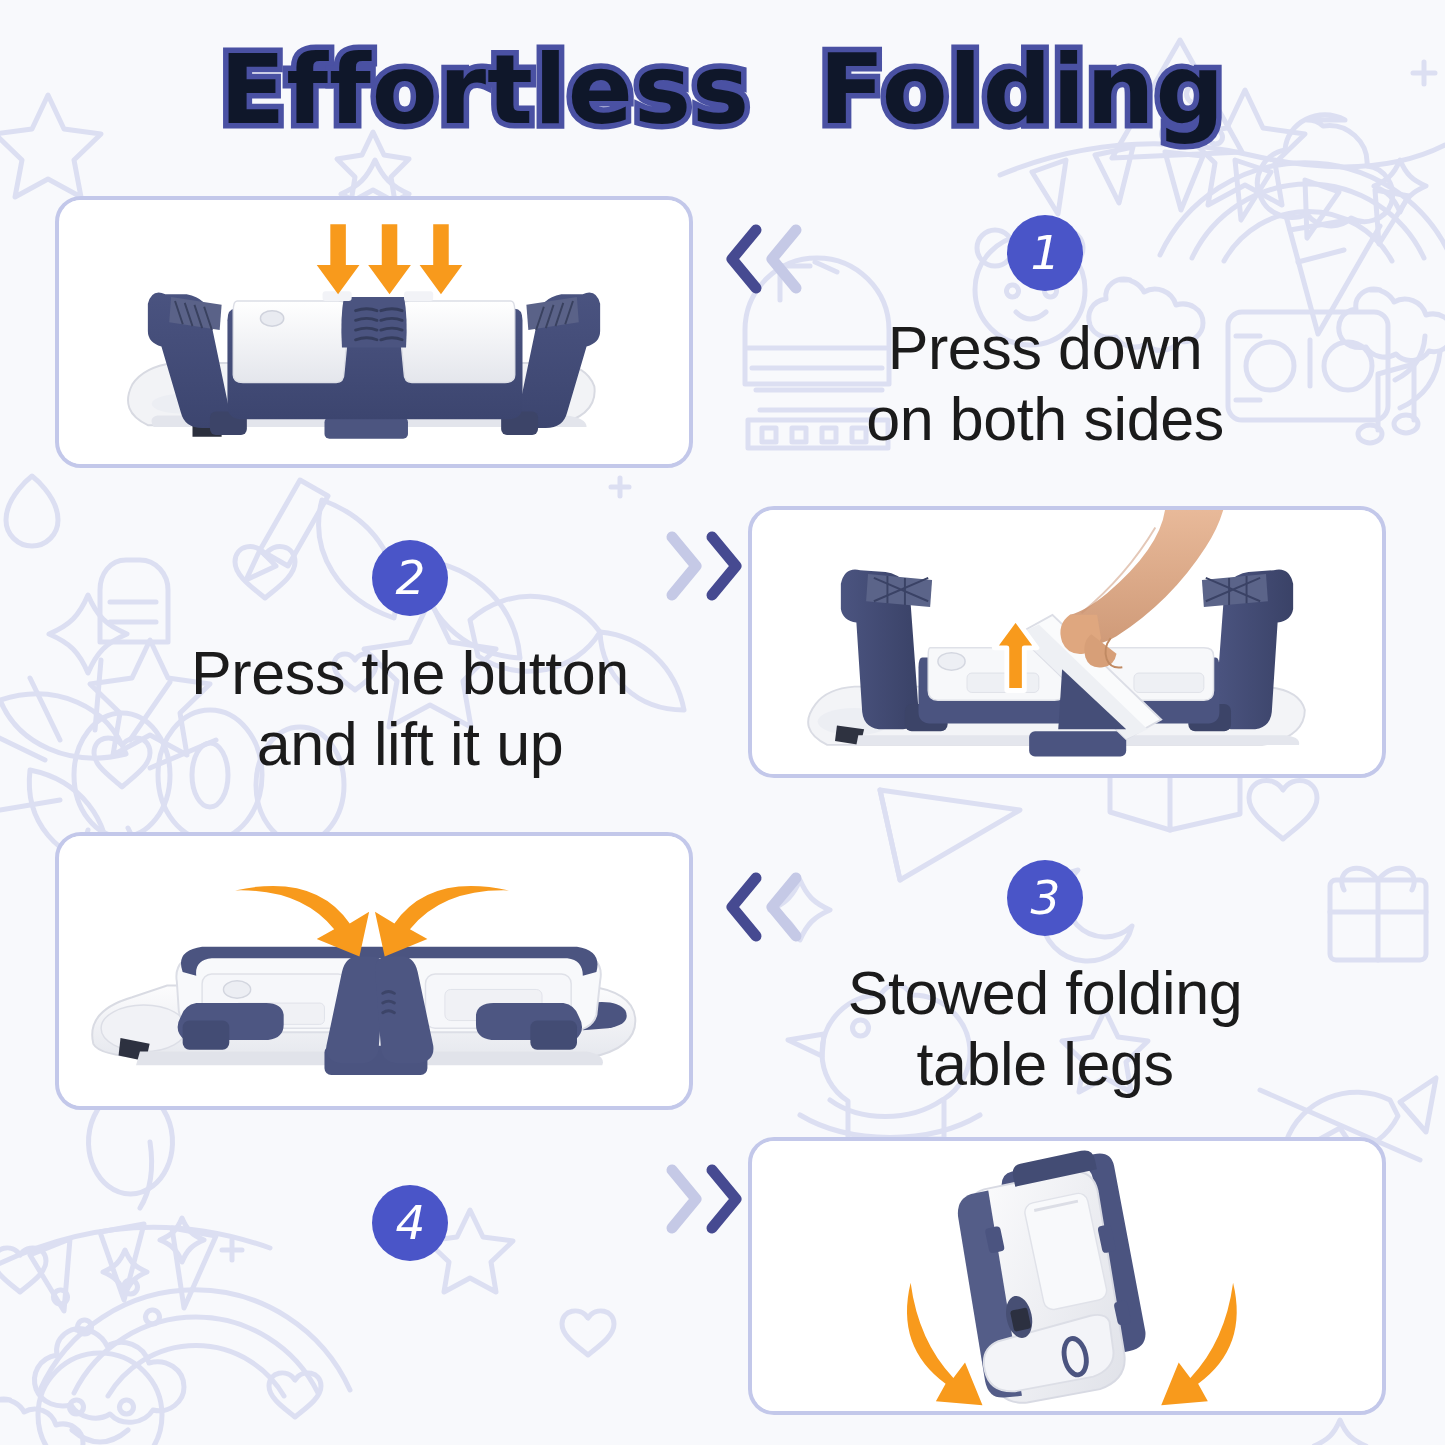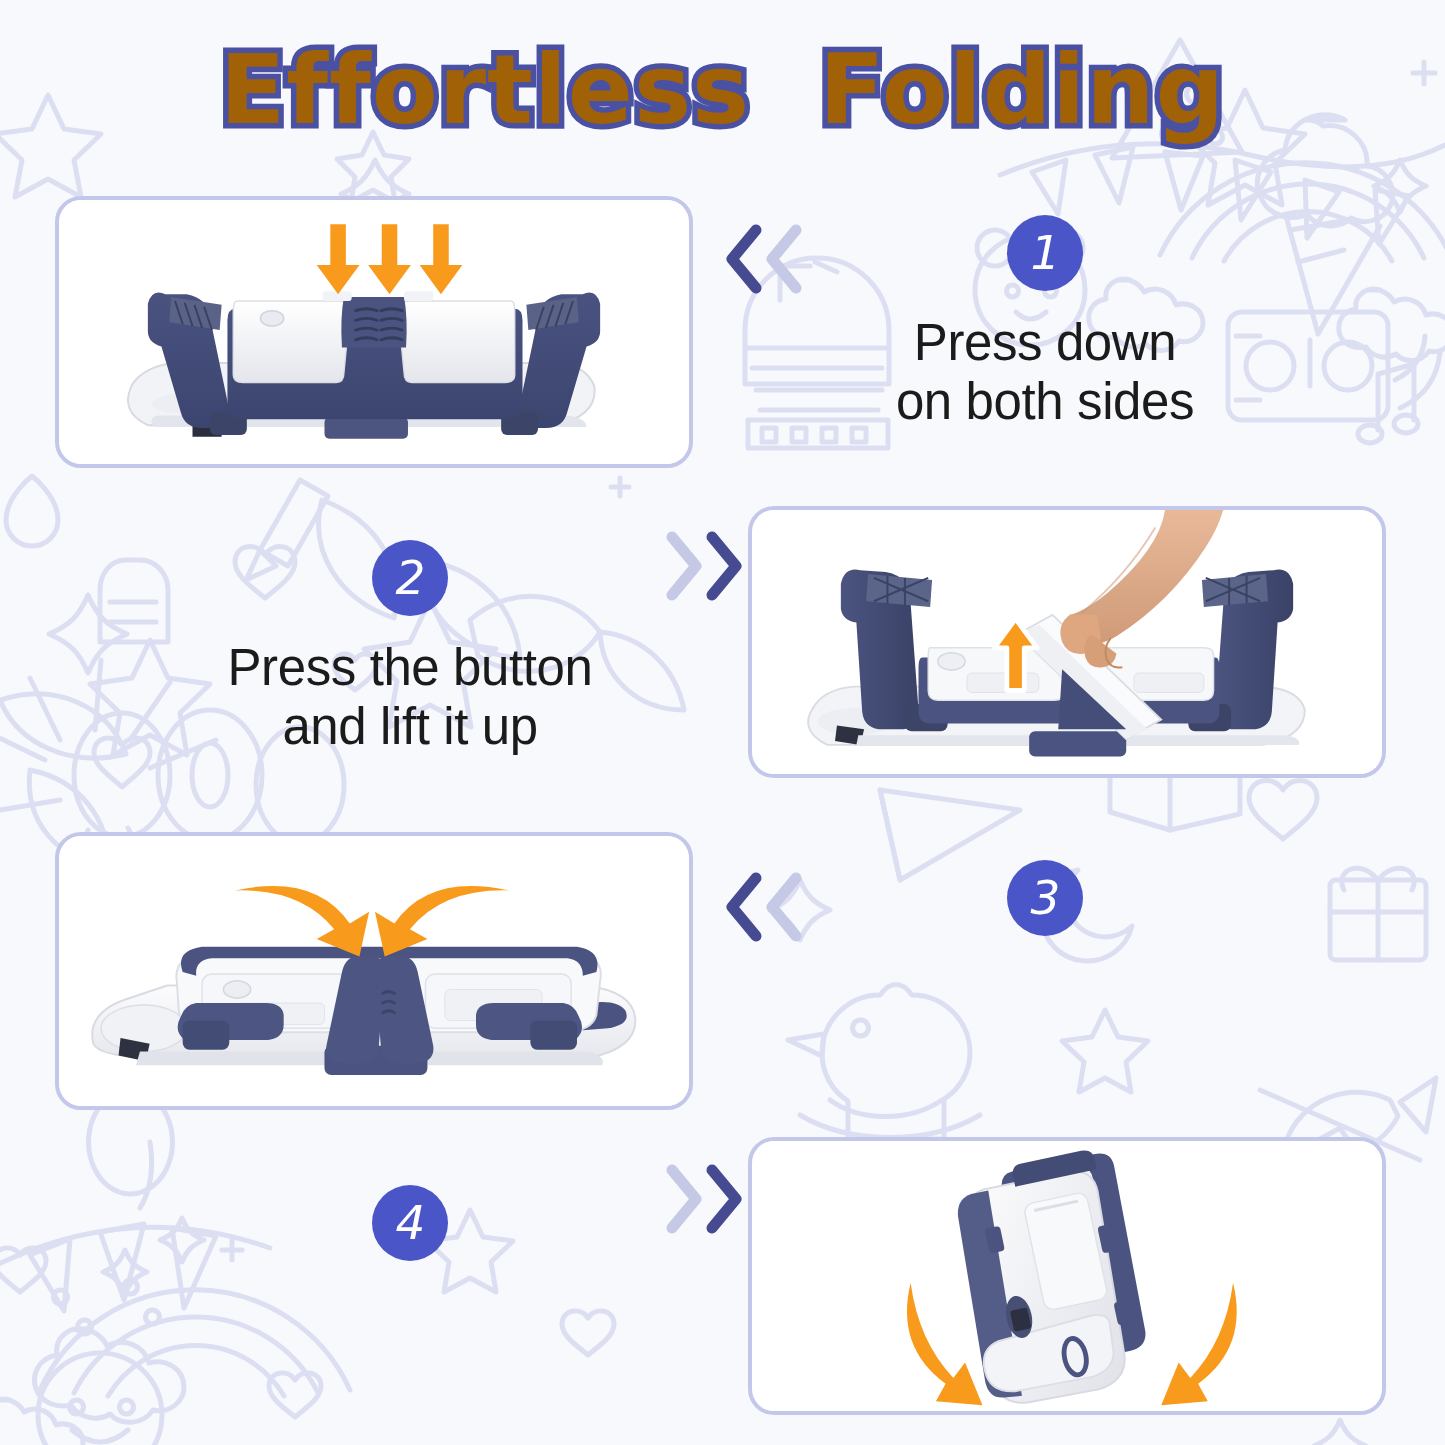--- a/index.html
+++ b/index.html
@@ -32,21 +32,21 @@
     position: absolute;
     top: 34px;
     left: 0;
     width: 1445px;
     text-align: center;
     z-index: 5;
     font-family: "DejaVu Sans", sans-serif;
     font-weight: bold;
     font-size: 96px;
     letter-spacing: 1px;
-    color: #a16207;
+    color: #0f172a;
     -webkit-text-stroke: 11px #4a51a3;
     paint-order: stroke fill;
     white-space: pre;
   }
 
   
   .photo-card {
     position: absolute;
     background: #ffffff;
     border: 4px solid #c3c8ea;
@@ -83,21 +83,21 @@
     font-size: 47px;
     font-weight: normal;
     font-style: italic;
     line-height: 76px;
     text-align: center;
     letter-spacing: -1px;
   }
 
   .step-caption {
     font-family: "Liberation Sans", sans-serif;
-    font-size: 51px;
+    font-size: 61px;
     font-weight: normal;
     line-height: 1.16;
     color: #1b1b1b;
     letter-spacing: -0.4px;
     white-space: pre-line;
   }
 
   
   .chevron-pair {
     position: absolute;
@@ -474,20 +474,22 @@
 
     <g fill="#f89a1c">
       <path d="M176 56 q82 -18 118 34 l20 -12 -10 46 -44 -18 18 -10 q-34 -42 -102 -40z"></path>
       <path d="M458 56 q-82 -18 -118 34 l-20 -12 10 46 44 -18 -18 -10 q34 -42 102 -40z"></path>
     </g>
   </svg>
 </div>
 
 <div class="step-block" id="step-block-3">
   <div class="step-badge">3</div>
+  <div class="step-caption">Stowed folding
+table legs</div>
 </div>
 
 <div class="chevron-pair" id="chevron-3">
   <svg viewBox="0 0 110 78" xmlns="http://www.w3.org/2000/svg">
     <path d="M38 10 L14 39 L38 68" fill="none" stroke="#464a91" stroke-width="11" stroke-linecap="round" stroke-linejoin="round"></path>
     <path d="M78 10 L54 39 L78 68" fill="none" stroke="#c5c9e6" stroke-width="11" stroke-linecap="round" stroke-linejoin="round"></path>
   </svg>
 </div>
 
 <div class="photo-card" id="photo-card-4">

